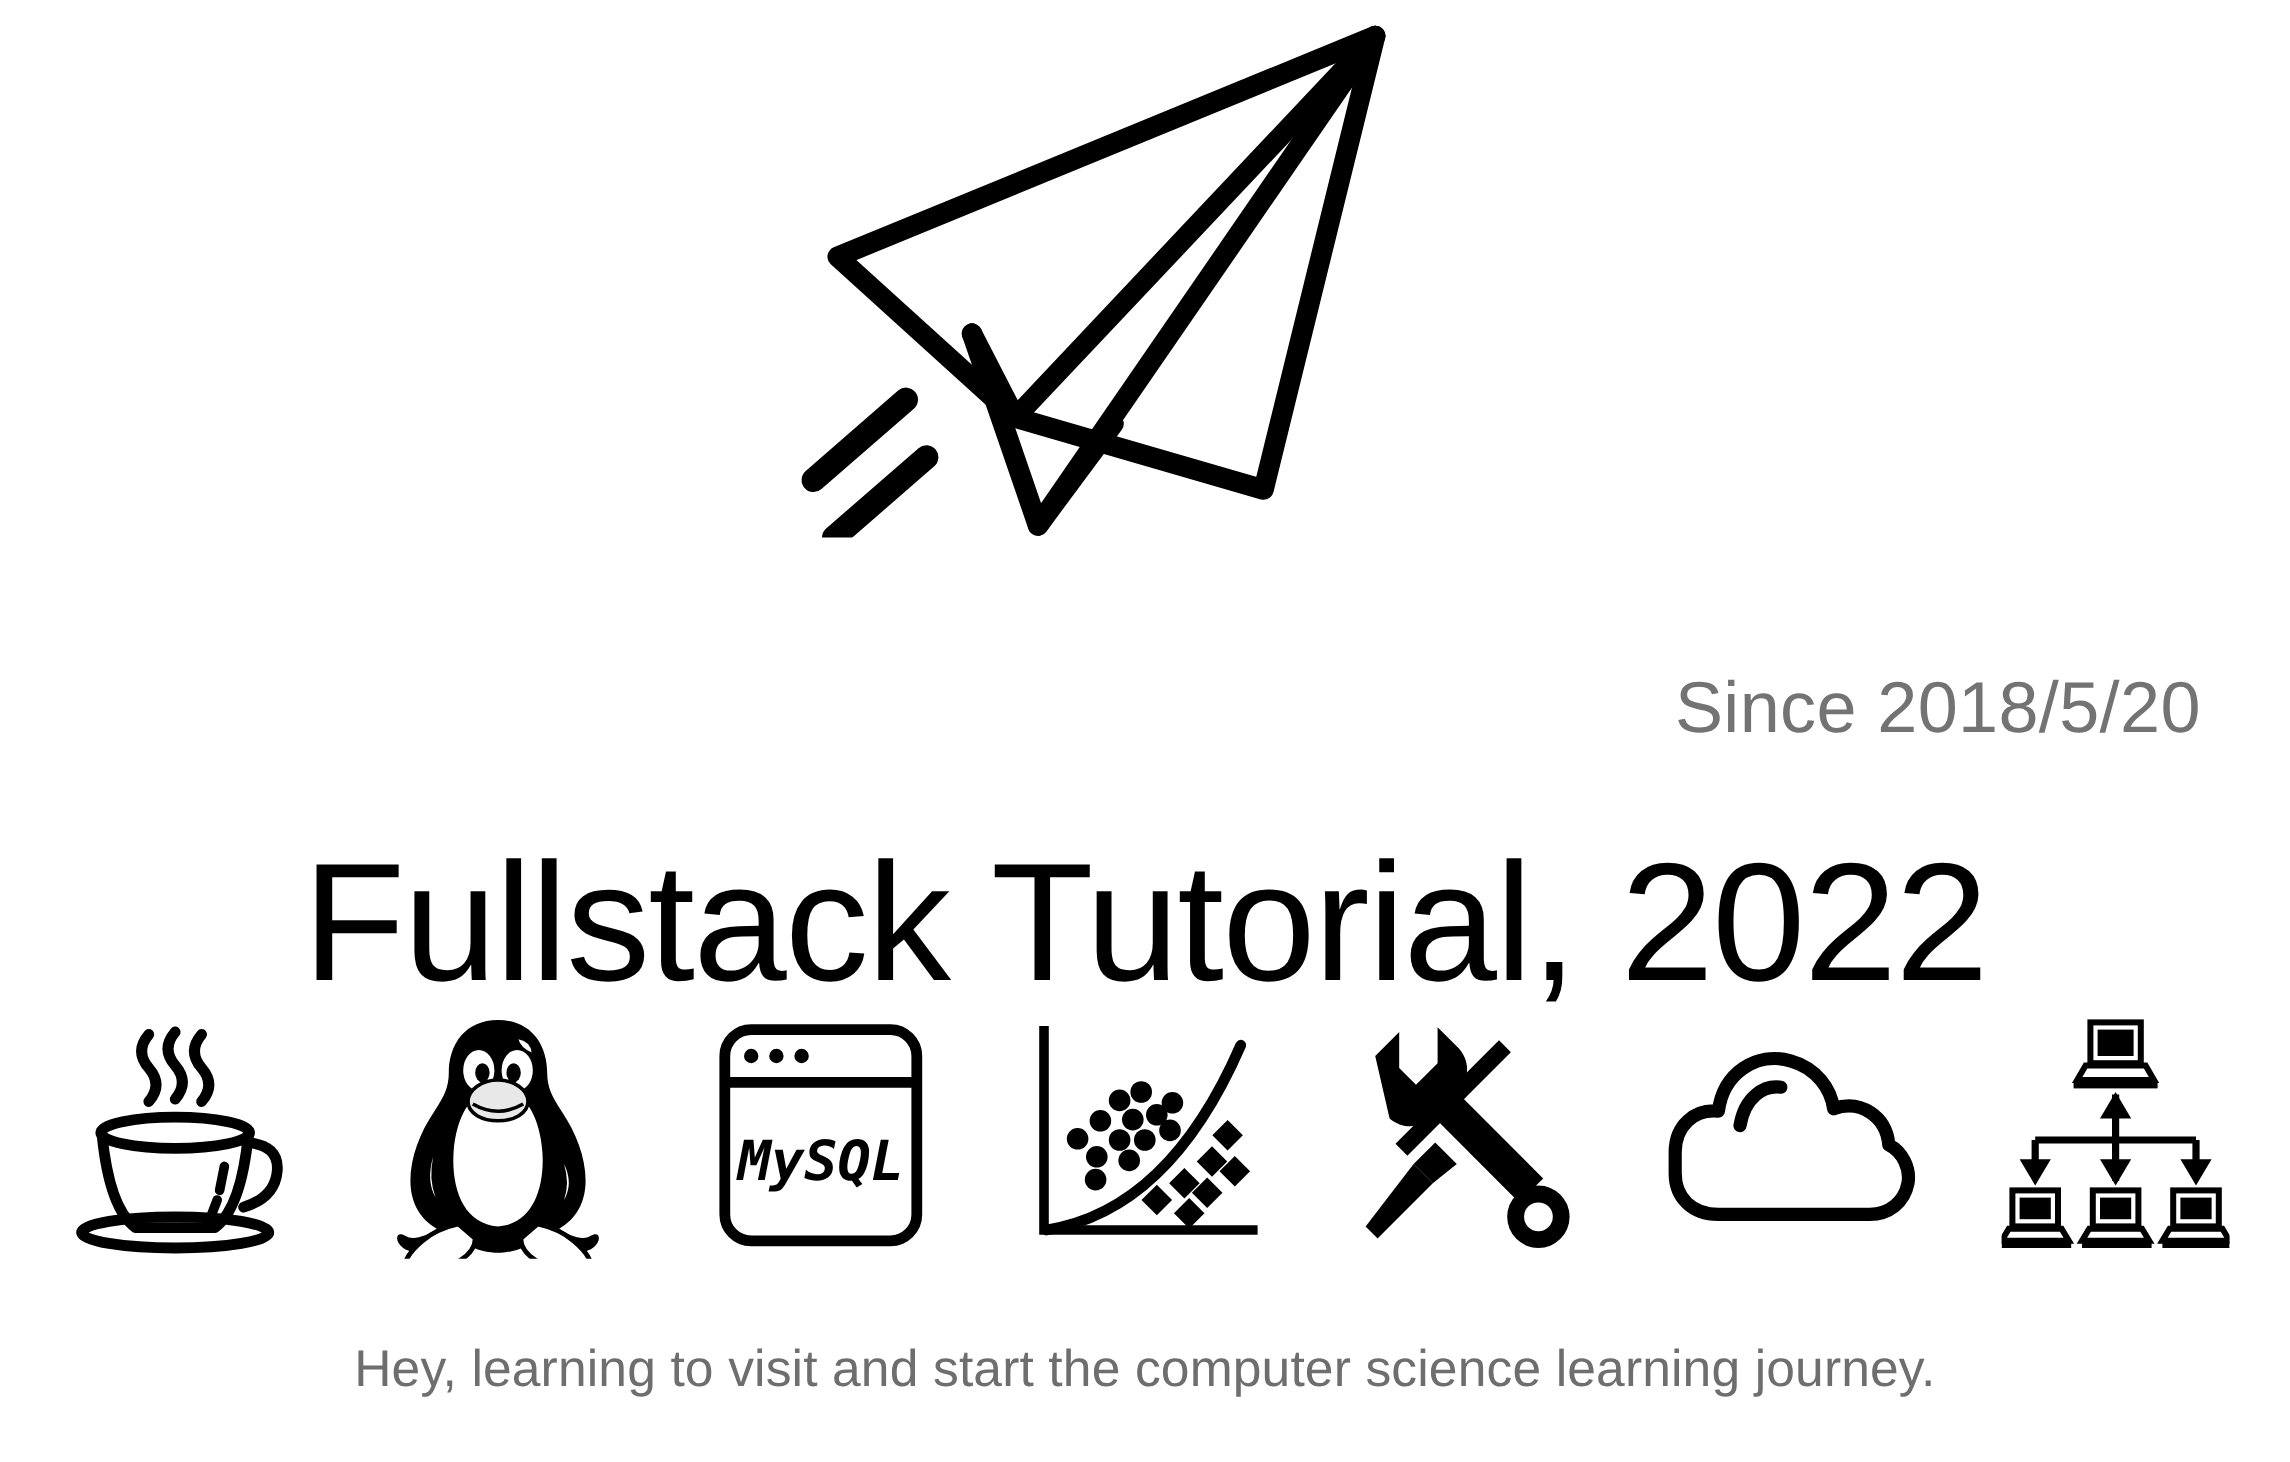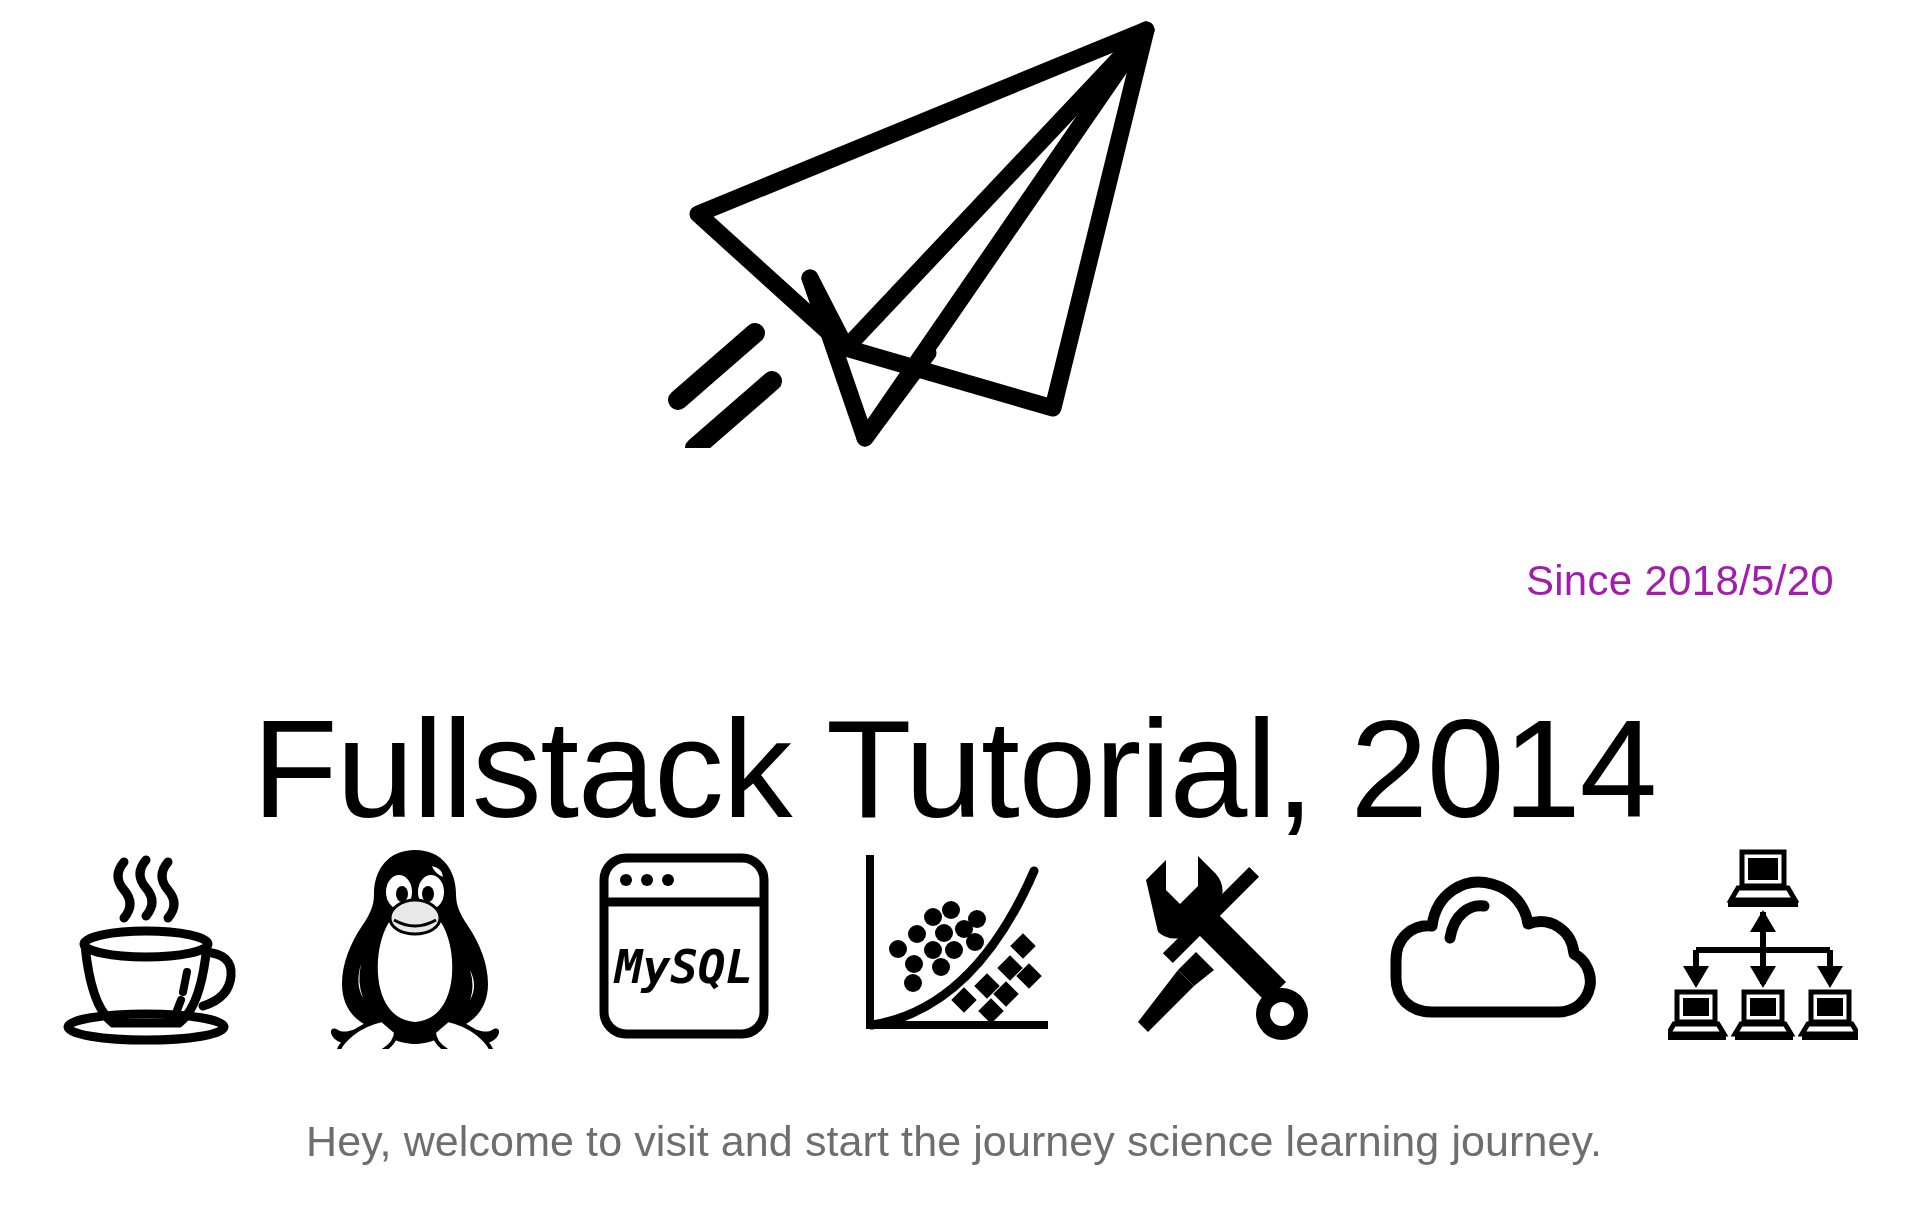--- a/index.html
+++ b/index.html
@@ -30,23 +30,23 @@
     width: 520px;
     height: 440px;
   }
   .logo-wrap svg { display: block; width: 100%; height: 100%; }
 
   
   .since {
     position: absolute;
     right: 74px;
     top: 560px;
-    font-size: 42px;
+    font-size: 60px;
     line-height: 1;
-    color: #a21caf;
+    color: #737373;
     letter-spacing: 0.3px;
     white-space: nowrap;
     text-align: right;
   }
 
   
   .title {
     position: absolute;
     left: 0;
     right: 0;
@@ -116,21 +116,21 @@
 
       <g stroke="#000000" stroke-width="20" stroke-linecap="round">
         <line x1="18" y1="392" x2="95" y2="325"></line>
         <line x1="35" y1="440" x2="112" y2="373"></line>
       </g>
     </svg>
   </div>
 
   <div class="since">Since 2018/5/20</div>
 
-  <h1 class="title">Fullstack Tutorial, 2014</h1>
+  <h1 class="title">Fullstack Tutorial, 2022</h1>
 
   <div class="icon-row">
 
     <div class="icon-cell">
       <svg width="200" height="200" viewBox="0 0 200 200" xmlns="http://www.w3.org/2000/svg">
         <g fill="none" stroke="#000" stroke-width="9" stroke-linecap="round" stroke-linejoin="round">
 
           <path d="M78 16 q-12 14 0 28 q12 14 0 28"></path>
           <path d="M100 14 q-12 14 0 28 q12 14 0 28"></path>
           <path d="M122 16 q-12 14 0 28 q12 14 0 28"></path>
@@ -331,15 +331,15 @@
           <rect x="143" y="146" width="38" height="30" fill="none" stroke="#000" stroke-width="5"></rect>
           <rect x="149" y="152" width="26" height="18" fill="#000"></rect>
           <path d="M140 178 L184 178 L190 188 L134 188 Z" fill="none" stroke="#000" stroke-width="5"></path>
           <rect x="134" y="189" width="56" height="5" fill="#000"></rect>
         </g>
       </svg>
     </div>
 
   </div>
 
-  <div class="tagline">Hey, welcome to visit and start the journey science learning journey.</div>
+  <div class="tagline">Hey, learning to visit and start the computer science learning journey.</div>
 
 </div>
 
 </body></html>

